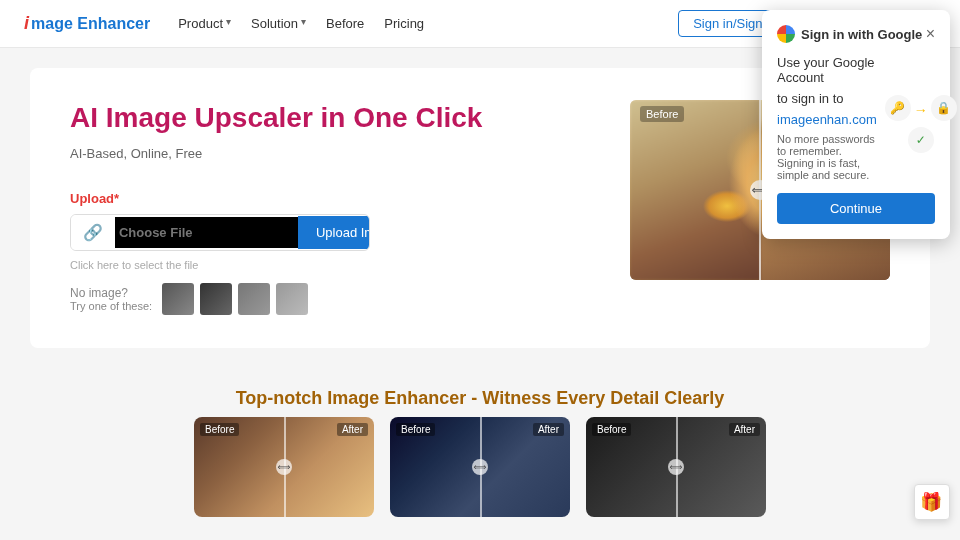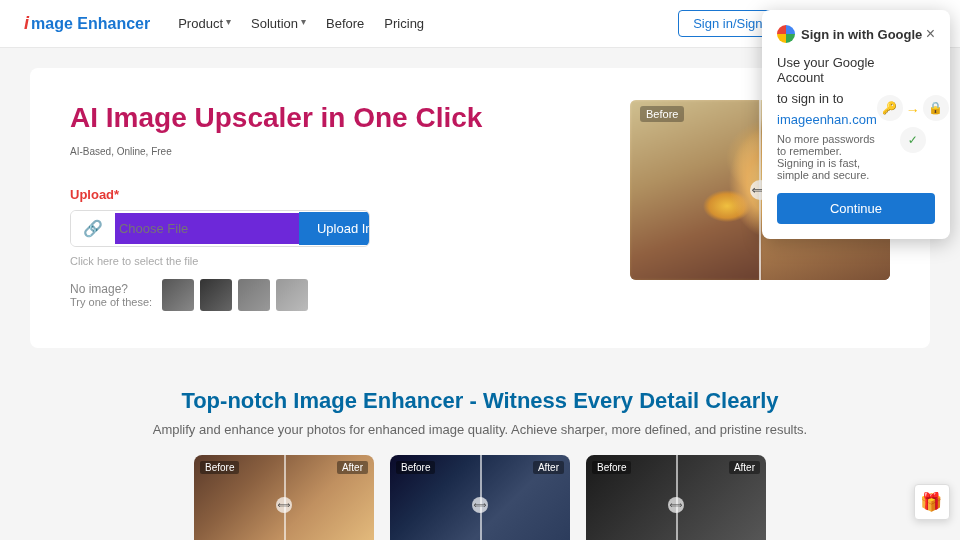--- a/index.html
+++ b/index.html
@@ -86,21 +86,21 @@
     }
     .hero-left { flex: 1; }
     .hero-title {
       font-size: 28px;
       font-weight: 700;
       color: #be185d;
       margin-bottom: 10px;
       line-height: 1.3;
     }
     .hero-subtitle {
-      font-size: 10px;
+      font-size: 13px;
       color: #666;
       margin-bottom: 30px;
     }
     .upload-label {
       font-size: 13px;
       font-weight: 600;
       color: #333;
       margin-bottom: 8px;
     }
     .upload-label span { color: #e53935; }
@@ -119,21 +119,22 @@
       font-size: 16px;
       background: #fff;
     }
     .upload-input {
       flex: 1;
       border: none;
       outline: none;
       padding: 8px 4px;
       font-size: 13px;
       color: #aaa;
-      background: #6d28d9;
+      background: #000000;
+      font-weight: bold;
     }
     .upload-btn {
       background: #1976d2;
       color: #fff;
       border: none;
       padding: 9px 18px;
       cursor: pointer;
       font-size: 13px;
       white-space: nowrap;
     }
@@ -242,23 +243,23 @@
       color: #555;
     }
 
     
     .bottom-section {
       background: #f5f5f5;
       padding: 20px 0 10px;
       text-align: center;
     }
     .section-title {
-      font-size: 22px;
+      font-size: 18px;
       font-weight: 700;
-      color: #0369a1;
+      color: #a16207;
       margin-bottom: 8px;
     }
     .section-sub {
       font-size: 13px;
       color: #666;
       margin-bottom: 18px;
     }
     .preview-cards {
       display: flex;
       justify-content: center;
@@ -364,20 +365,21 @@
       border: none;
       border-radius: 4px;
       padding: 8px 0;
       width: 100%;
       cursor: pointer;
       font-size: 13px;
       font-weight: 500;
     }
     .popup-content-wrapper {
       display: flex;
+      gap: 8px;
     }
     .popup-text-col { flex: 1; }
     .popup-icon-col {
       display: flex;
       flex-direction: column;
       align-items: center;
       justify-content: center;
       gap: 2px;
     }
     .icon-circle {
@@ -481,21 +483,20 @@
       <span class="ba-label">Before</span>
       <span class="ba-label">After</span>
     </div>
     <div class="divider-line"></div>
     <div class="divider-circle">⟺</div>
   </div>
 </div>
 
 <div class="bottom-section">
   <h2 class="section-title">Top-notch Image Enhancer - Witness Every Detail Clearly</h2>
-  <p class="section-sub">Amplify and enhance your photos for enhanced image quality. Achieve sharper, more defined, and pristine results.</p>
 
   <div class="preview-cards">
     <div class="preview-card pc-1">
       <span class="pc-before">Before</span>
       <span class="pc-after">After</span>
       <div class="pc-divider"></div>
       <div class="pc-circle">⟺</div>
     </div>
     <div class="preview-card pc-2">
       <span class="pc-before">Before</span>

